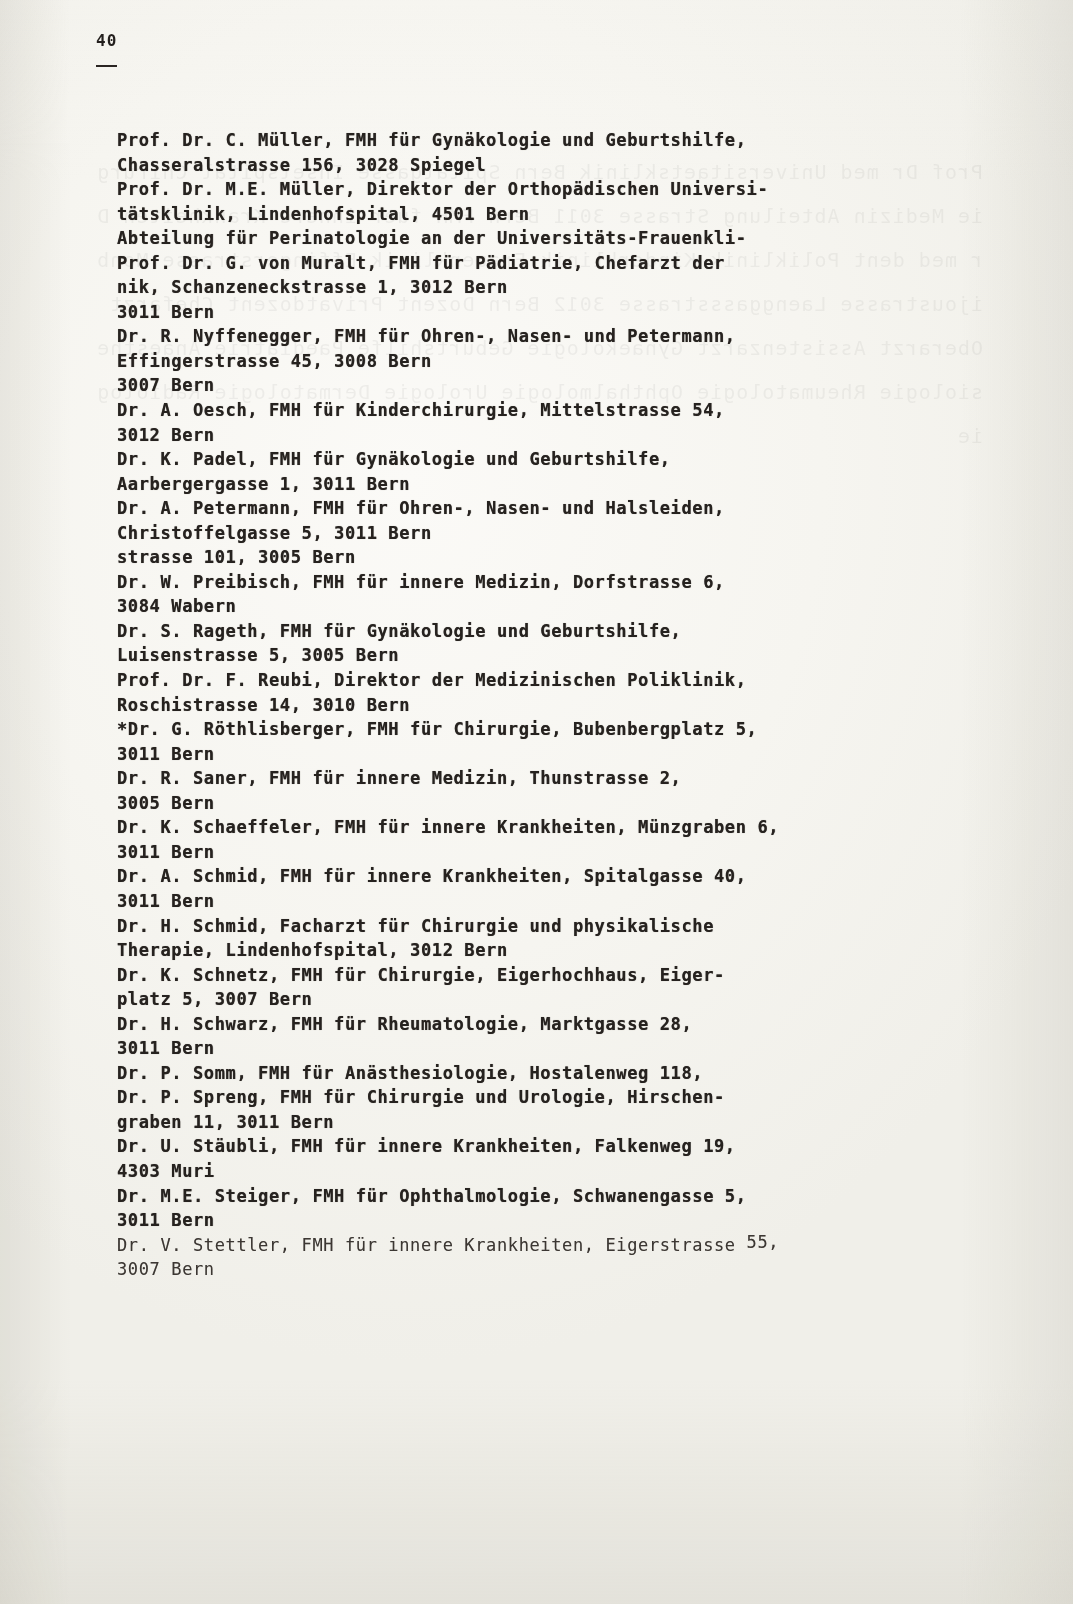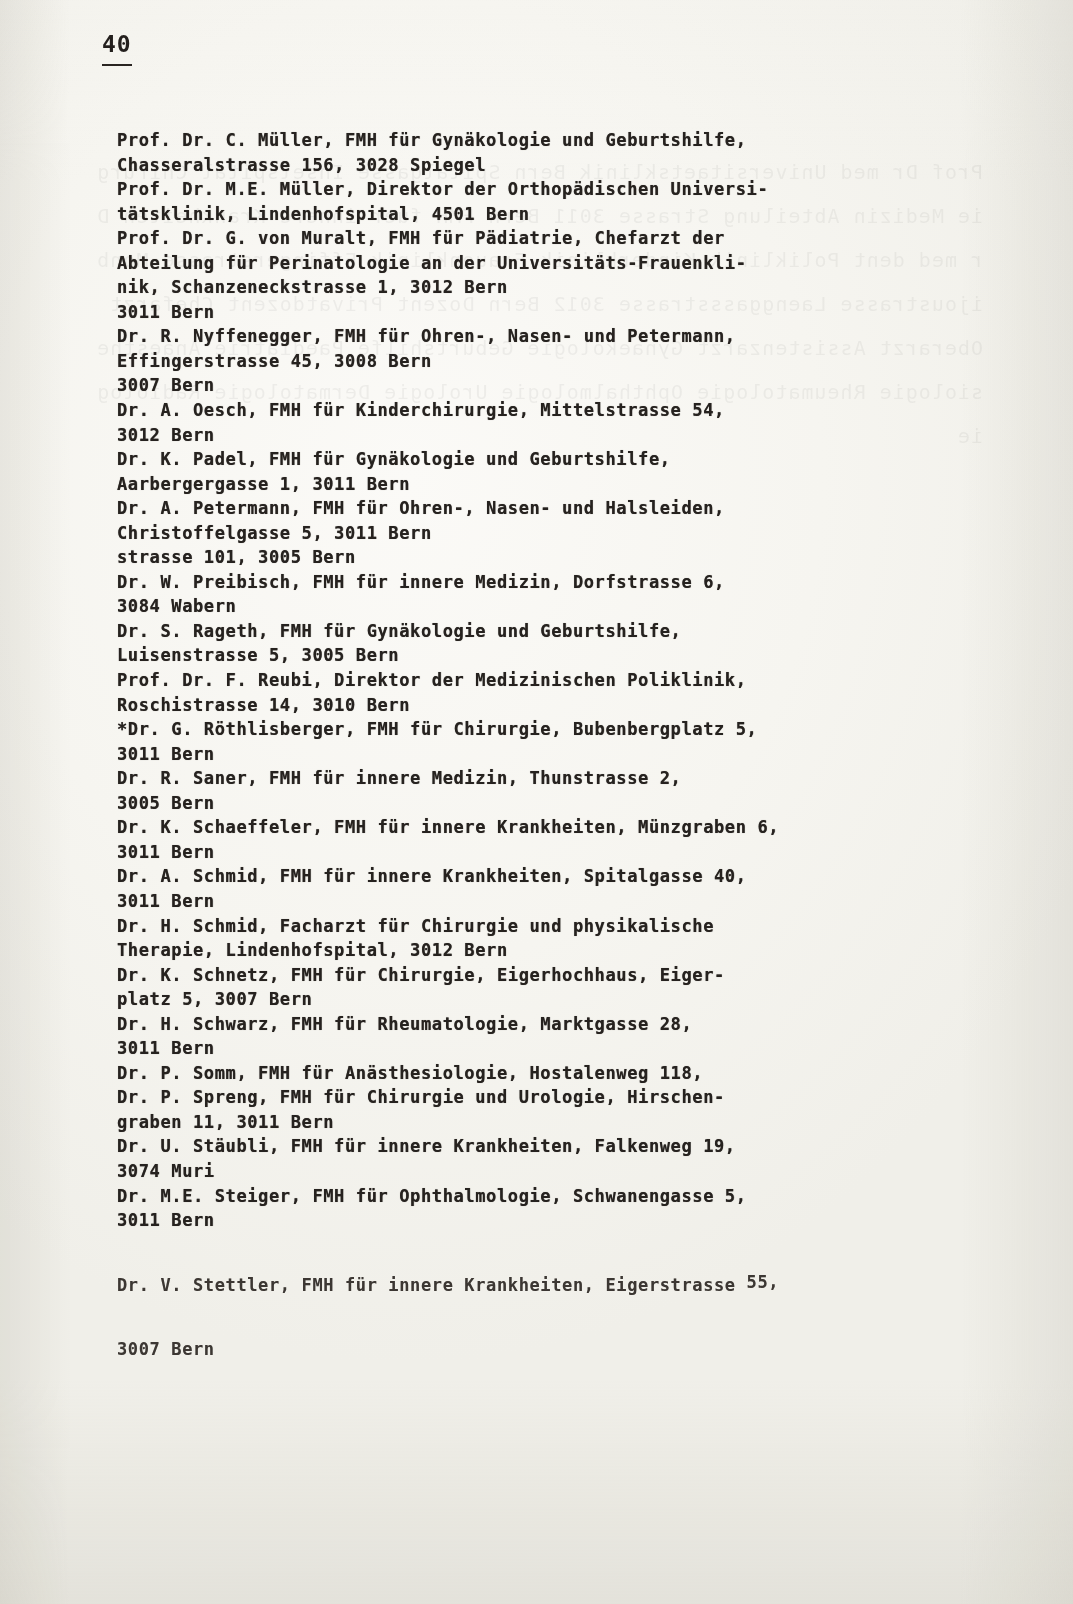--- a/index.html
+++ b/index.html
@@ -57,28 +57,28 @@
     transform: scaleX(-1);
     padding: 150px 90px;
     box-sizing: border-box;
     overflow: hidden;
     white-space: pre-wrap;
     word-break: break-all;
   }
 
   #page-number {
     position: absolute;
-    left: 102px;
+    left: 96px;
     top: 33px;
-    font-size: 23px;
+    font-size: 16px;
     font-weight: bold;
     color: #231f1d;
     letter-spacing: 1px;
     border-bottom: 2px solid #2a2522;
-    padding-bottom: 8px;
+    padding-bottom: 16px;
     line-height: 1;
   }
 
   #body-text {
     position: absolute;
     left: 117px;
     top: 128px;
     width: 900px;
   }
 
@@ -90,24 +90,23 @@
     color: #26221f;
     white-space: pre;
     font-weight: bold;
     text-shadow:
       0 0 0.7px rgba(40,36,33,0.55),
       0.35px 0.2px 0.6px rgba(60,55,50,0.30);
   }
 
   
   .line.faint {
-    font-weight: bold;
+    font-weight: normal;
     color: #3c3733;
     text-shadow: 0 0 0.6px rgba(60,55,50,0.30);
-    margin-top: 40px;
   }
 
   
   .raised {
     position: relative;
     top: -3px;
     display: inline-block;
   }
 </style>
 </head>
@@ -119,22 +118,22 @@
 
   <div id="scan-grain"></div>
 
   <div id="page-number">40</div>
 
   <div id="body-text">
       <div class="line">Prof. Dr. C. Müller, FMH für Gynäkologie und Geburtshilfe,</div>
       <div class="line">Chasseralstrasse 156, 3028 Spiegel</div>
       <div class="line">Prof. Dr. M.E. Müller, Direktor der Orthopädischen Universi-</div>
       <div class="line">tätsklinik, Lindenhofspital, 4501 Bern</div>
+      <div class="line">Abteilung für Perinatologie an der Universitäts-Frauenkli-</div>
       <div class="line">Prof. Dr. G. von Muralt, FMH für Pädiatrie, Chefarzt der</div>
-      <div class="line">Abteilung für Perinatologie an der Universitäts-Frauenkli-</div>
       <div class="line">nik, Schanzeneckstrasse 1, 3012 Bern</div>
       <div class="line">3011 Bern</div>
       <div class="line">Dr. R. Nyffenegger, FMH für Ohren-, Nasen- und Petermann,</div>
       <div class="line">Effingerstrasse 45, 3008 Bern</div>
       <div class="line">3007 Bern</div>
       <div class="line">Dr. A. Oesch, FMH für Kinderchirurgie, Mittelstrasse 54,</div>
       <div class="line">3012 Bern</div>
       <div class="line">Dr. K. Padel, FMH für Gynäkologie und Geburtshilfe,</div>
       <div class="line">Aarbergergasse 1, 3011 Bern</div>
       <div class="line">Dr. A. Petermann, FMH für Ohren-, Nasen- und Halsleiden,</div>
@@ -157,20 +156,20 @@
       <div class="line">Dr. H. Schmid, Facharzt für Chirurgie und physikalische</div>
       <div class="line">Therapie, Lindenhofspital, 3012 Bern</div>
       <div class="line">Dr. K. Schnetz, FMH für Chirurgie, Eigerhochhaus, Eiger-</div>
       <div class="line">platz 5, 3007 Bern</div>
       <div class="line">Dr. H. Schwarz, FMH für Rheumatologie, Marktgasse 28,</div>
       <div class="line">3011 Bern</div>
       <div class="line">Dr. P. Somm, FMH für Anästhesiologie, Hostalenweg 118,</div>
       <div class="line">Dr. P. Spreng, FMH für Chirurgie und Urologie, Hirschen-</div>
       <div class="line">graben 11, 3011 Bern</div>
       <div class="line">Dr. U. Stäubli, FMH für innere Krankheiten, Falkenweg 19,</div>
-      <div class="line">3074 Muri</div>
+      <div class="line">4303 Muri</div>
       <div class="line">Dr. M.E. Steiger, FMH für Ophthalmologie, Schwanengasse 5,</div>
       <div class="line">3011 Bern</div>
       <div class="line faint">Dr. V. Stettler, FMH für innere Krankheiten, Eigerstrasse <span class="raised">55,</span></div>
       <div class="line faint">3007 Bern</div>
     </div>
 
 </div>
 
 </body></html>

